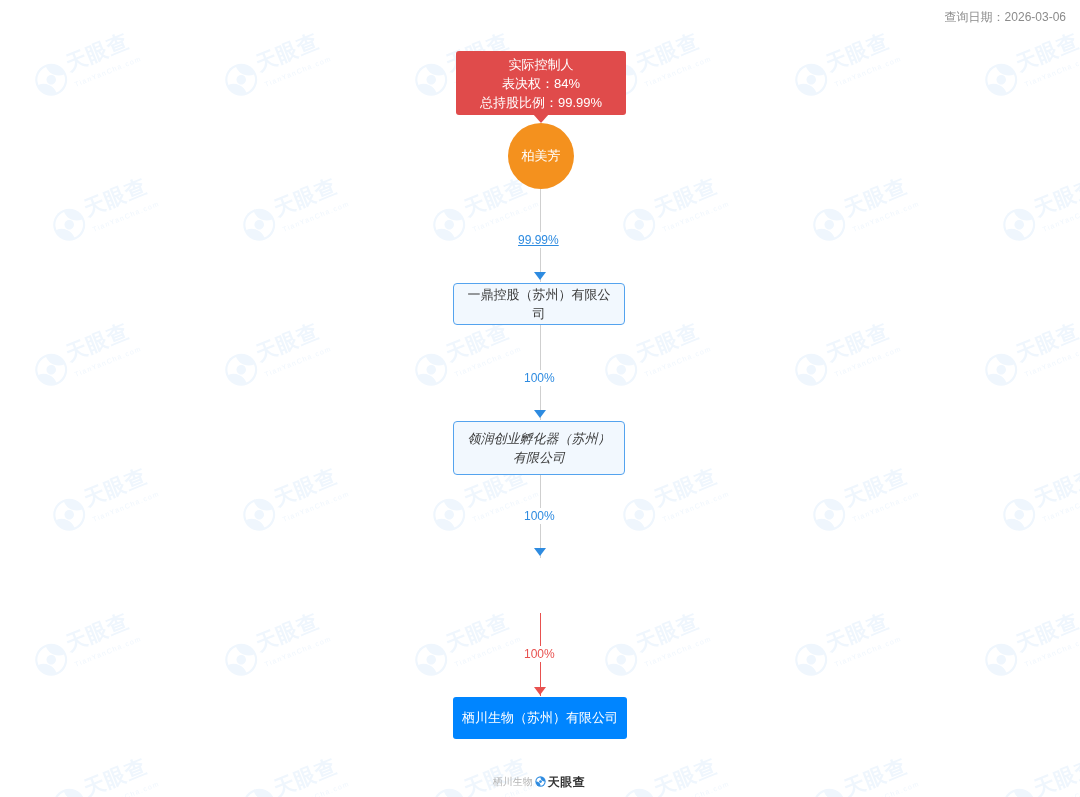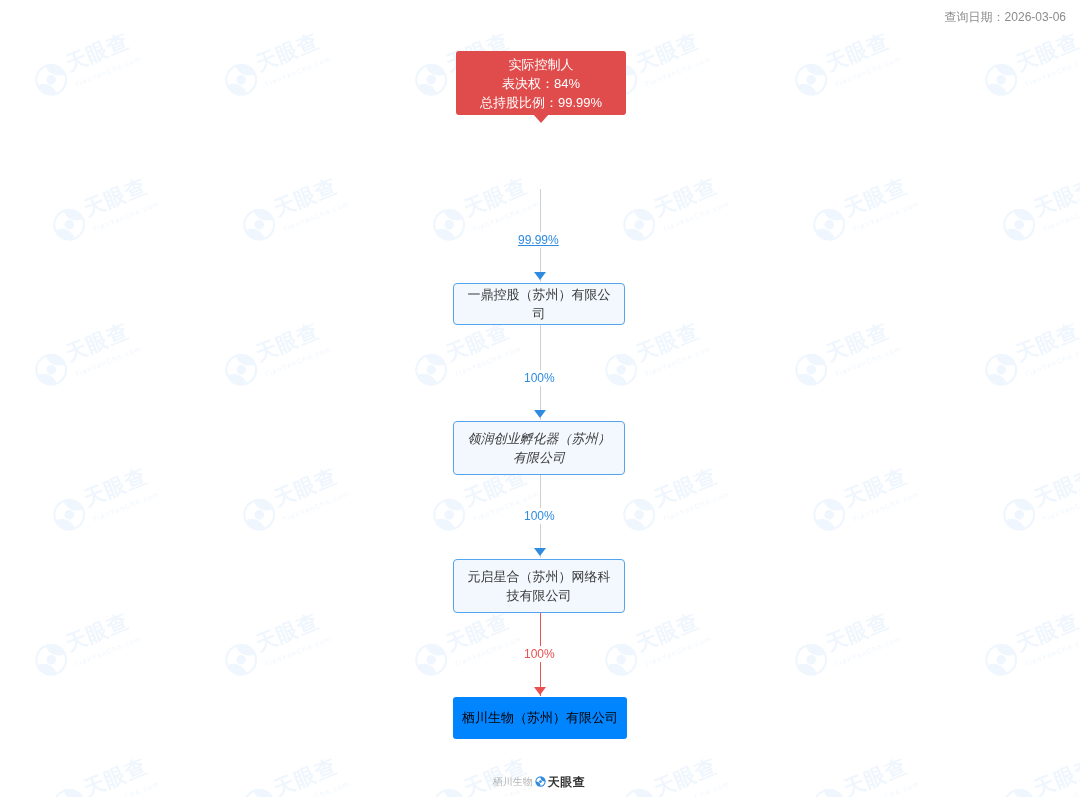--- a/index.html
+++ b/index.html
@@ -141,21 +141,21 @@
   #company-3 { left: 453px; top: 559px; height: 54px; }
 
   
   #target-node {
     left: 453px;
     top: 697px;
     width: 174px;
     height: 42px;
     background: #0085FF;
     border-radius: 3px;
-    color: #000000;
+    color: #ffffff;
     font-size: 13px;
   }
 
   
   .conn {
     position: absolute;
     width: 1px;
     background: #CFCFCF;
   }
   .conn.red { background: #E8514F; }
@@ -579,20 +579,23 @@
 
 <div id="chart">
 
   <div class="node" id="controller-node">
     <span class="ln">实际控制人</span>
     <span class="ln">表决权：84%</span>
     <span class="ln">总持股比例：99.99%</span>
   </div>
   <div id="controller-tail"></div>
 
+  <div class="node" id="person-node">
+    <span>柏美芳</span>
+  </div>
 
   <div class="conn" style="left:540px; top:189px; height:93px;"></div>
   <div class="arrowhead" style="left:534px; top:272px;"></div>
   <div class="edge-label" style="left:515px; top:232px;text-decoration:underline;">99.99%</div>
 
   <div class="node box-node" id="company-1">
     <span>一鼎控股（苏州）有限公司</span>
   </div>
 
   <div class="conn" style="left:540px; top:325px; height:95px;"></div>
@@ -600,23 +603,20 @@
   <div class="edge-label" style="left:521px; top:370px;">100%</div>
 
   <div class="node box-node" id="company-2">
     <span>领润创业孵化器（苏州）有限公司</span>
   </div>
 
   <div class="conn" style="left:540px; top:475px; height:83px;"></div>
   <div class="arrowhead" style="left:534px; top:548px;"></div>
   <div class="edge-label" style="left:521px; top:508px;">100%</div>
 
-  <div class="node box-node" id="company-3">
-    <span>元启星合（苏州）网络科技有限公司</span>
-  </div>
 
   <div class="conn red" style="left:540px; top:613px; height:83px;"></div>
   <div class="arrowhead red" style="left:534px; top:687px;"></div>
   <div class="edge-label red" style="left:521px; top:646px;">100%</div>
 
   <div class="node" id="target-node">
     <span>栖川生物（苏州）有限公司</span>
   </div>
 
 </div>

